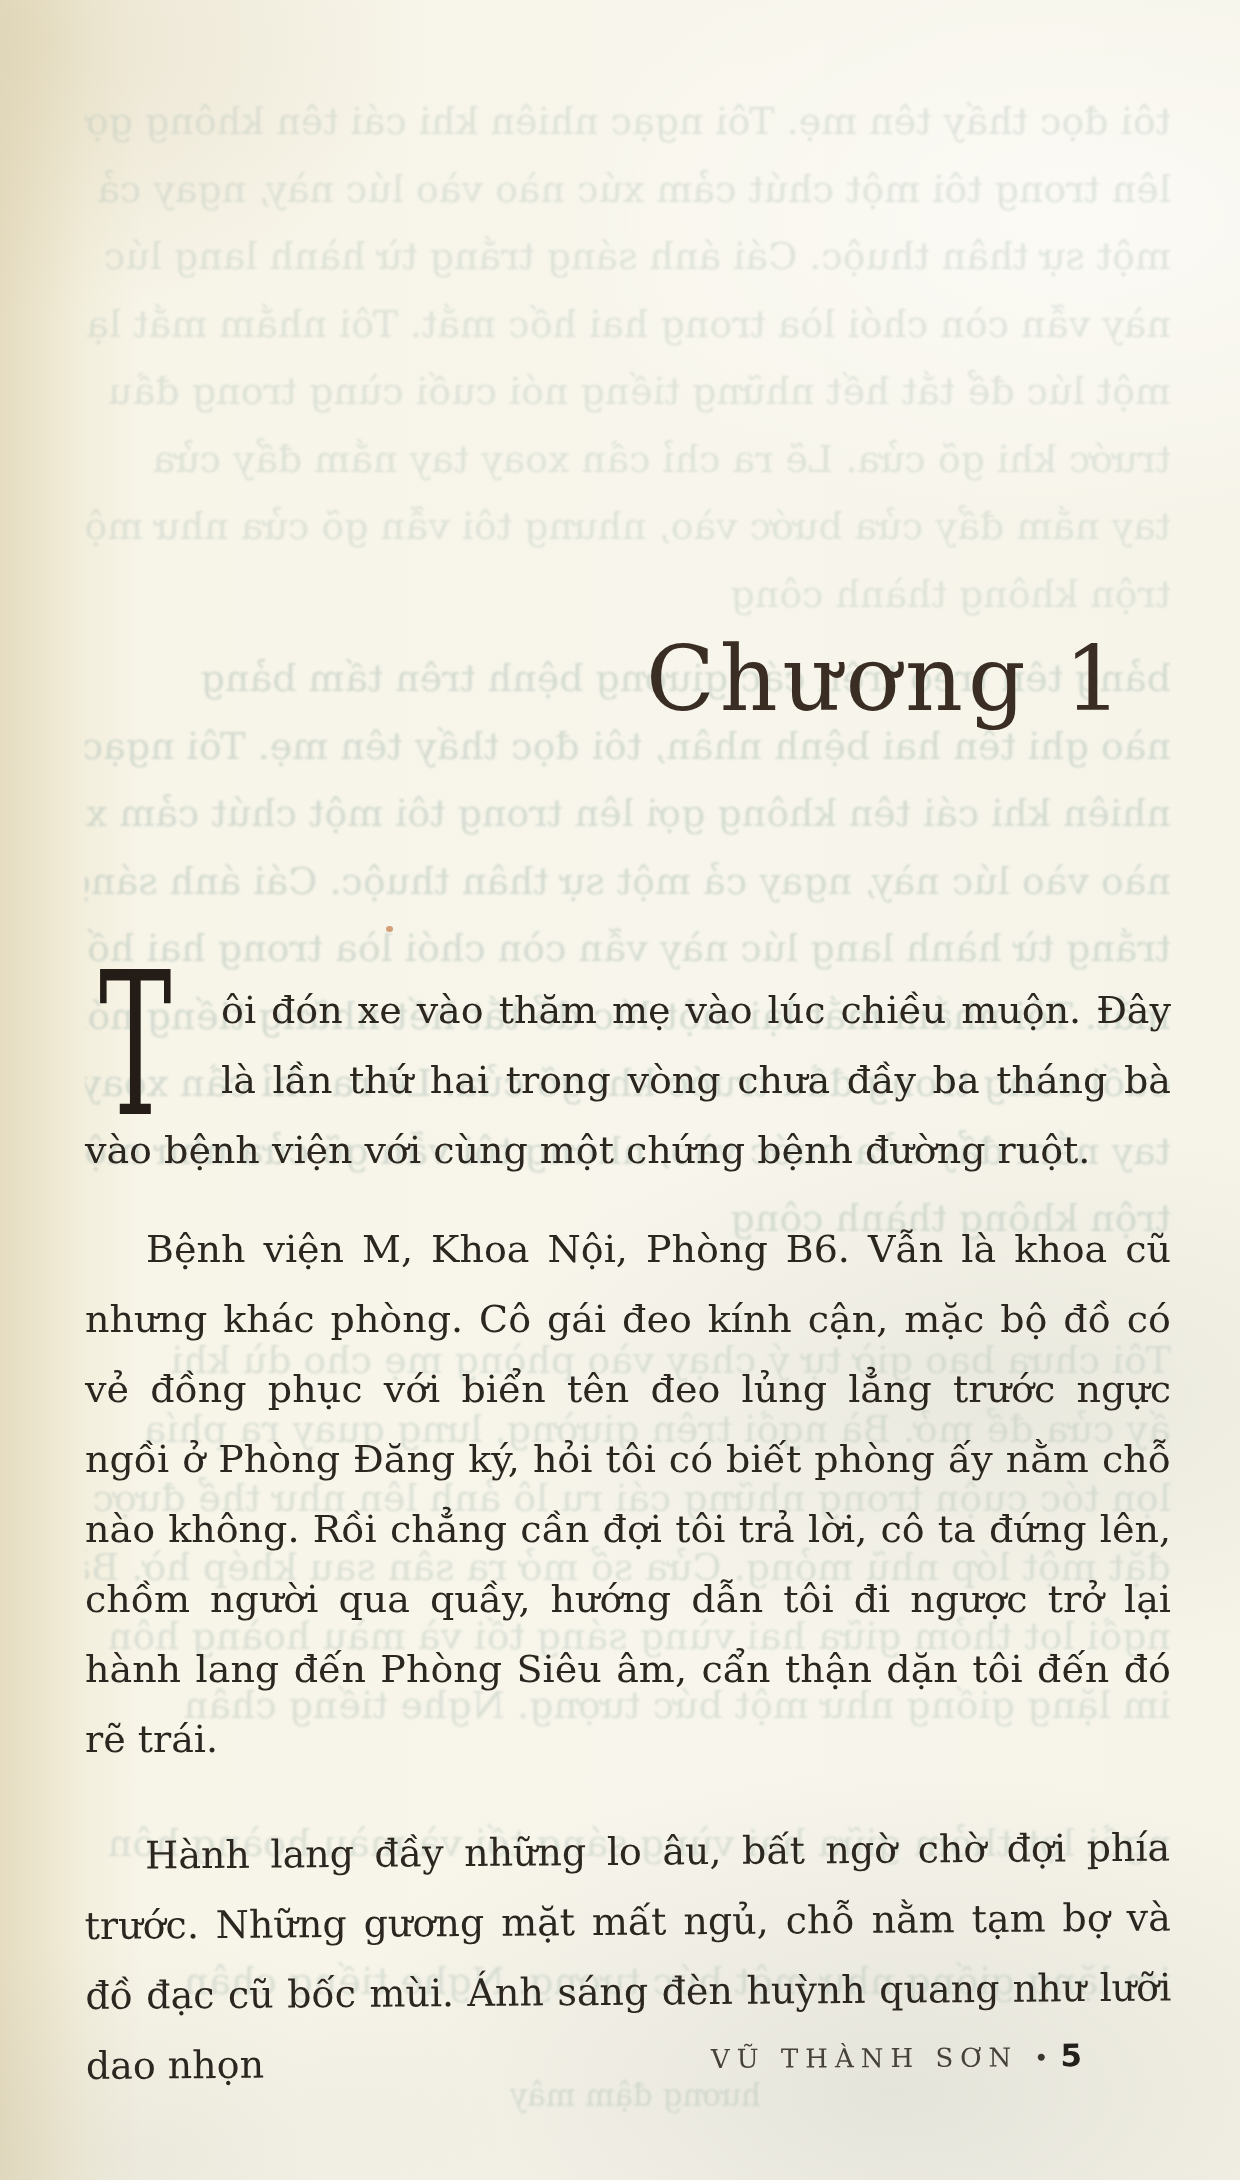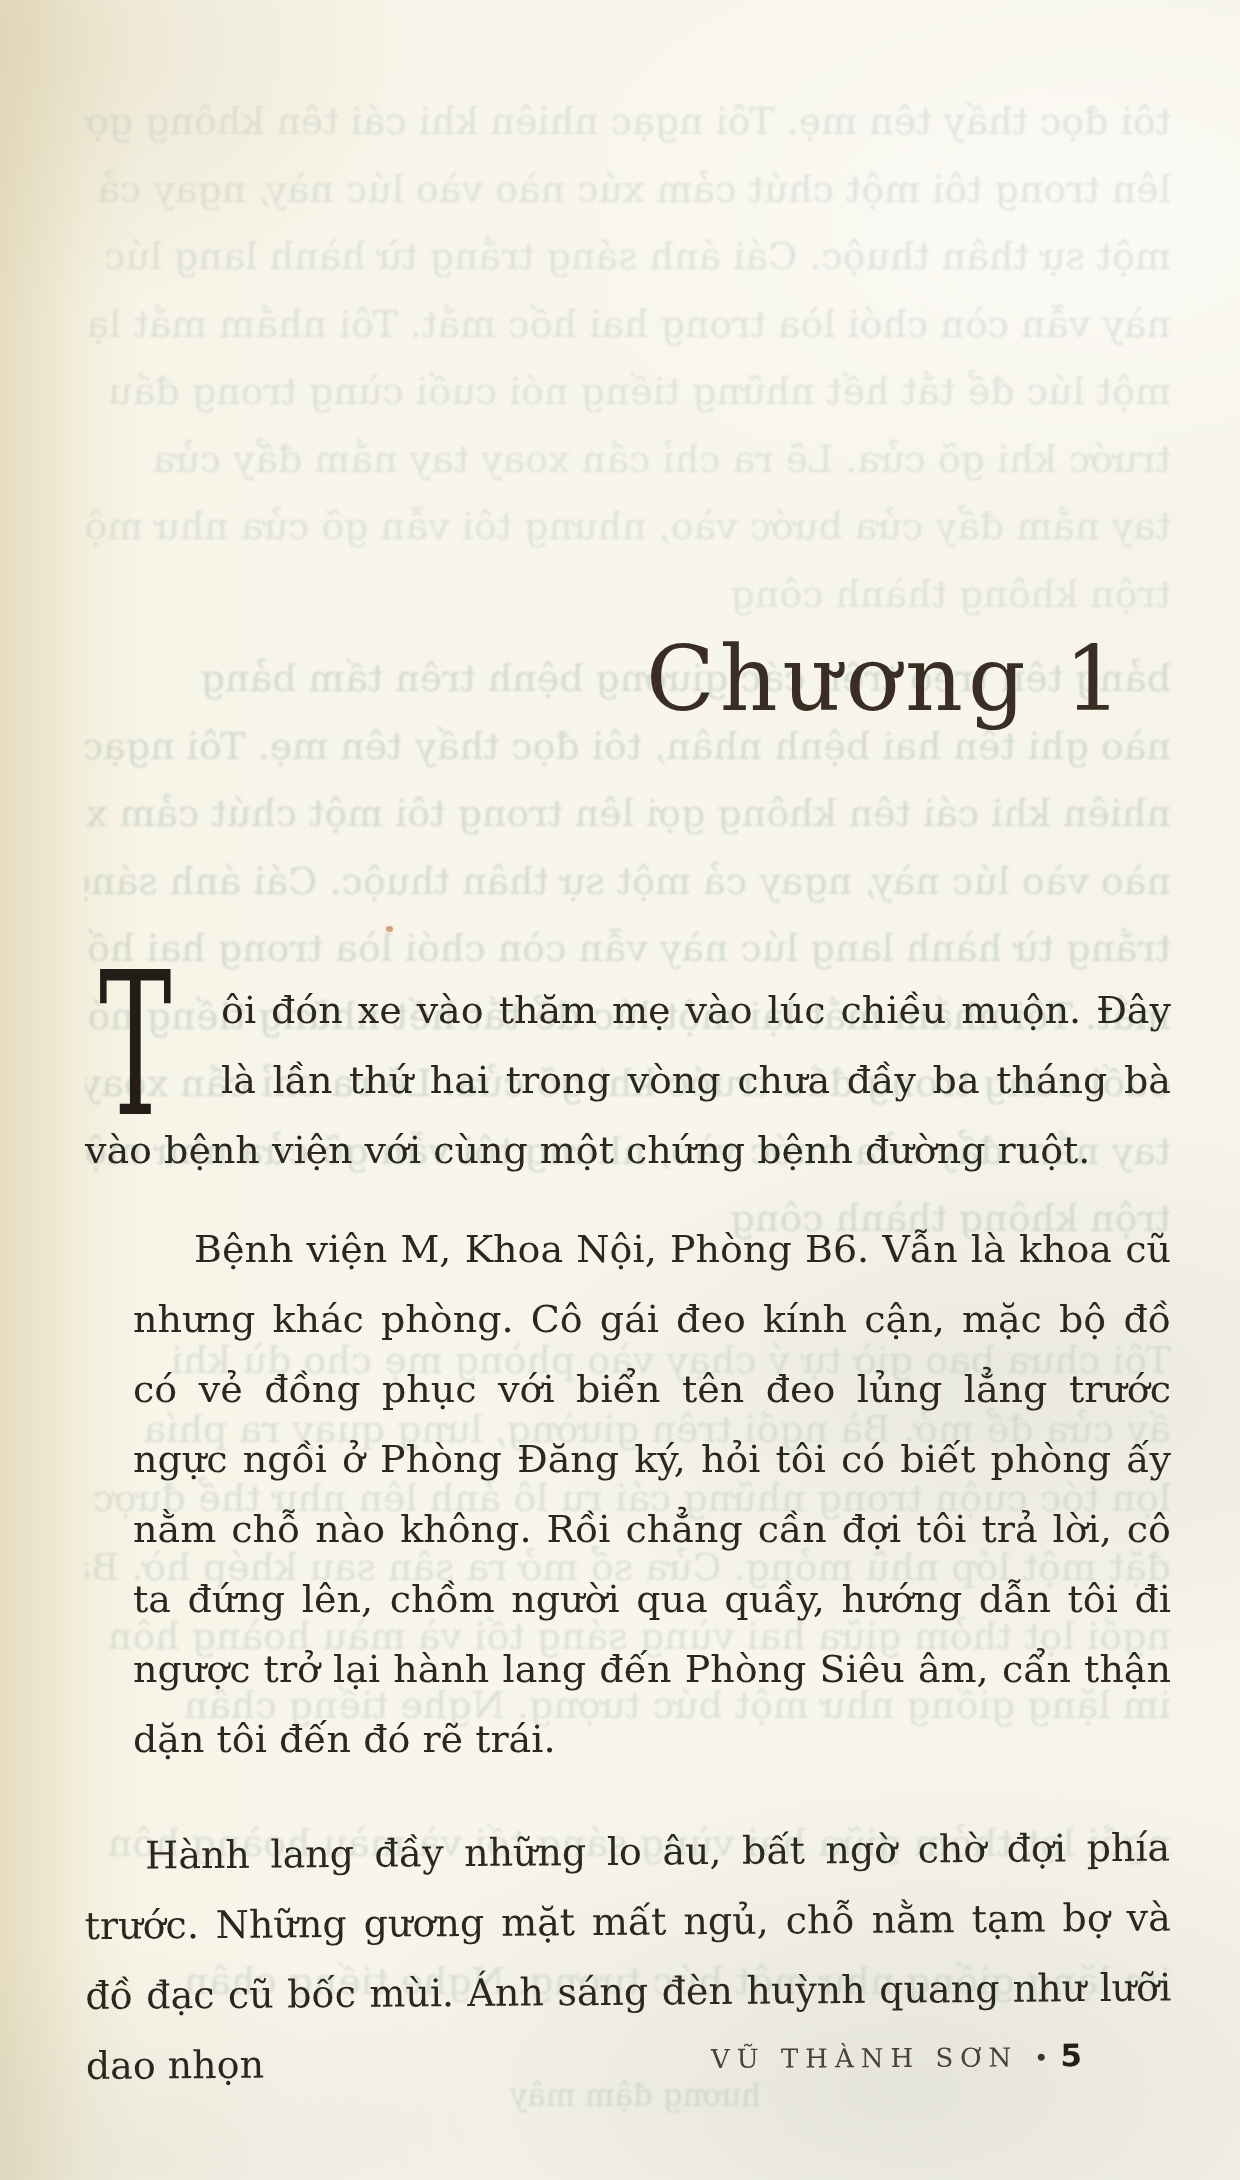--- a/index.html
+++ b/index.html
@@ -34,21 +34,21 @@
     font-size:90px;font-weight:400;letter-spacing:5px;
     color:#3a2e24;white-space:nowrap;
   }
   
   .body-text{
     position:absolute;left:85px;top:975px;width:1086px;
     font-size:38px;line-height:70px;color:#2c2620;
     text-align:justify;
   }
   .para{margin:0;}
-  .p2{margin-top:29px;margin-left:48px;}
+  .p2{margin-top:29px;}
   .p3{margin-top:47px;transform:rotate(-.45deg);transform-origin:left center;}
   .indent{text-indent:61px;}
   .dropcap{
     float:left;width:100px;height:134px;margin:4px 22px 0 14px;
     display:flex;align-items:center;justify-content:flex-start;
     font-size:198px;color:#241d17;
     transform:scaleX(.55);transform-origin:left center;
   }
   
   .footer{

